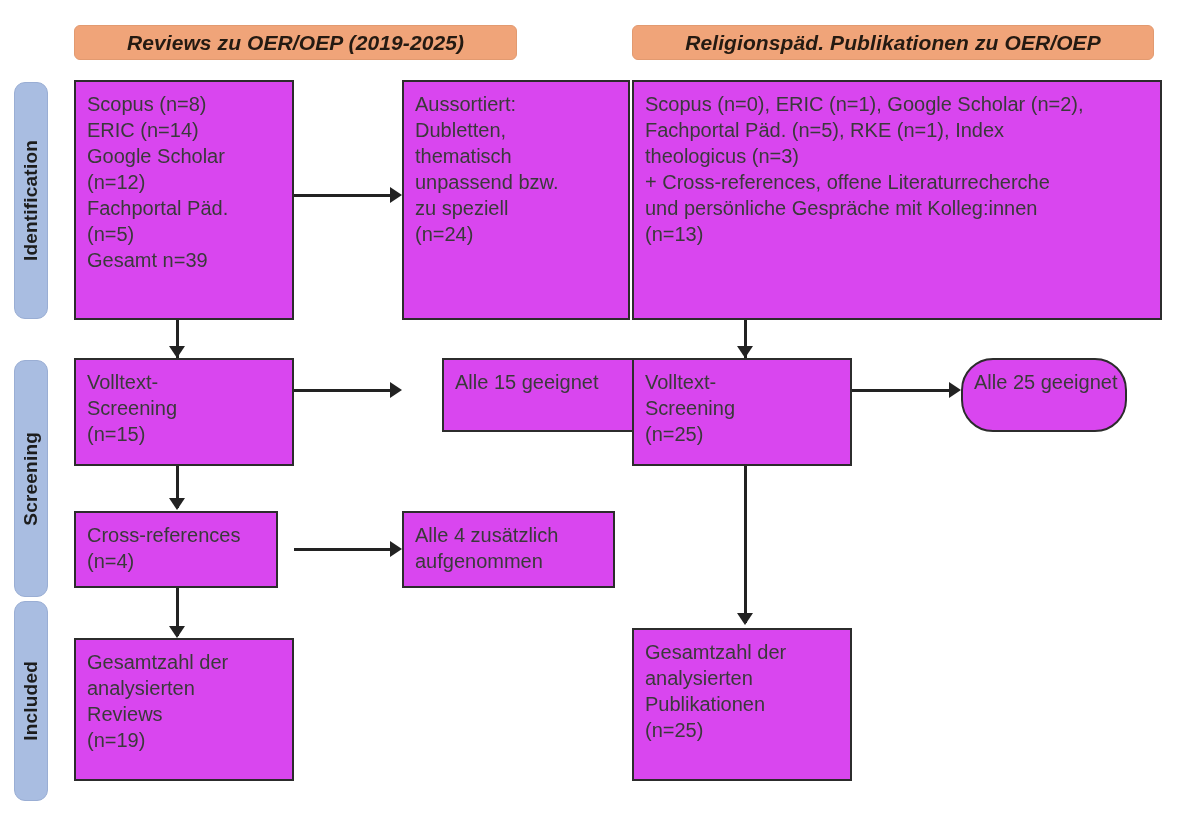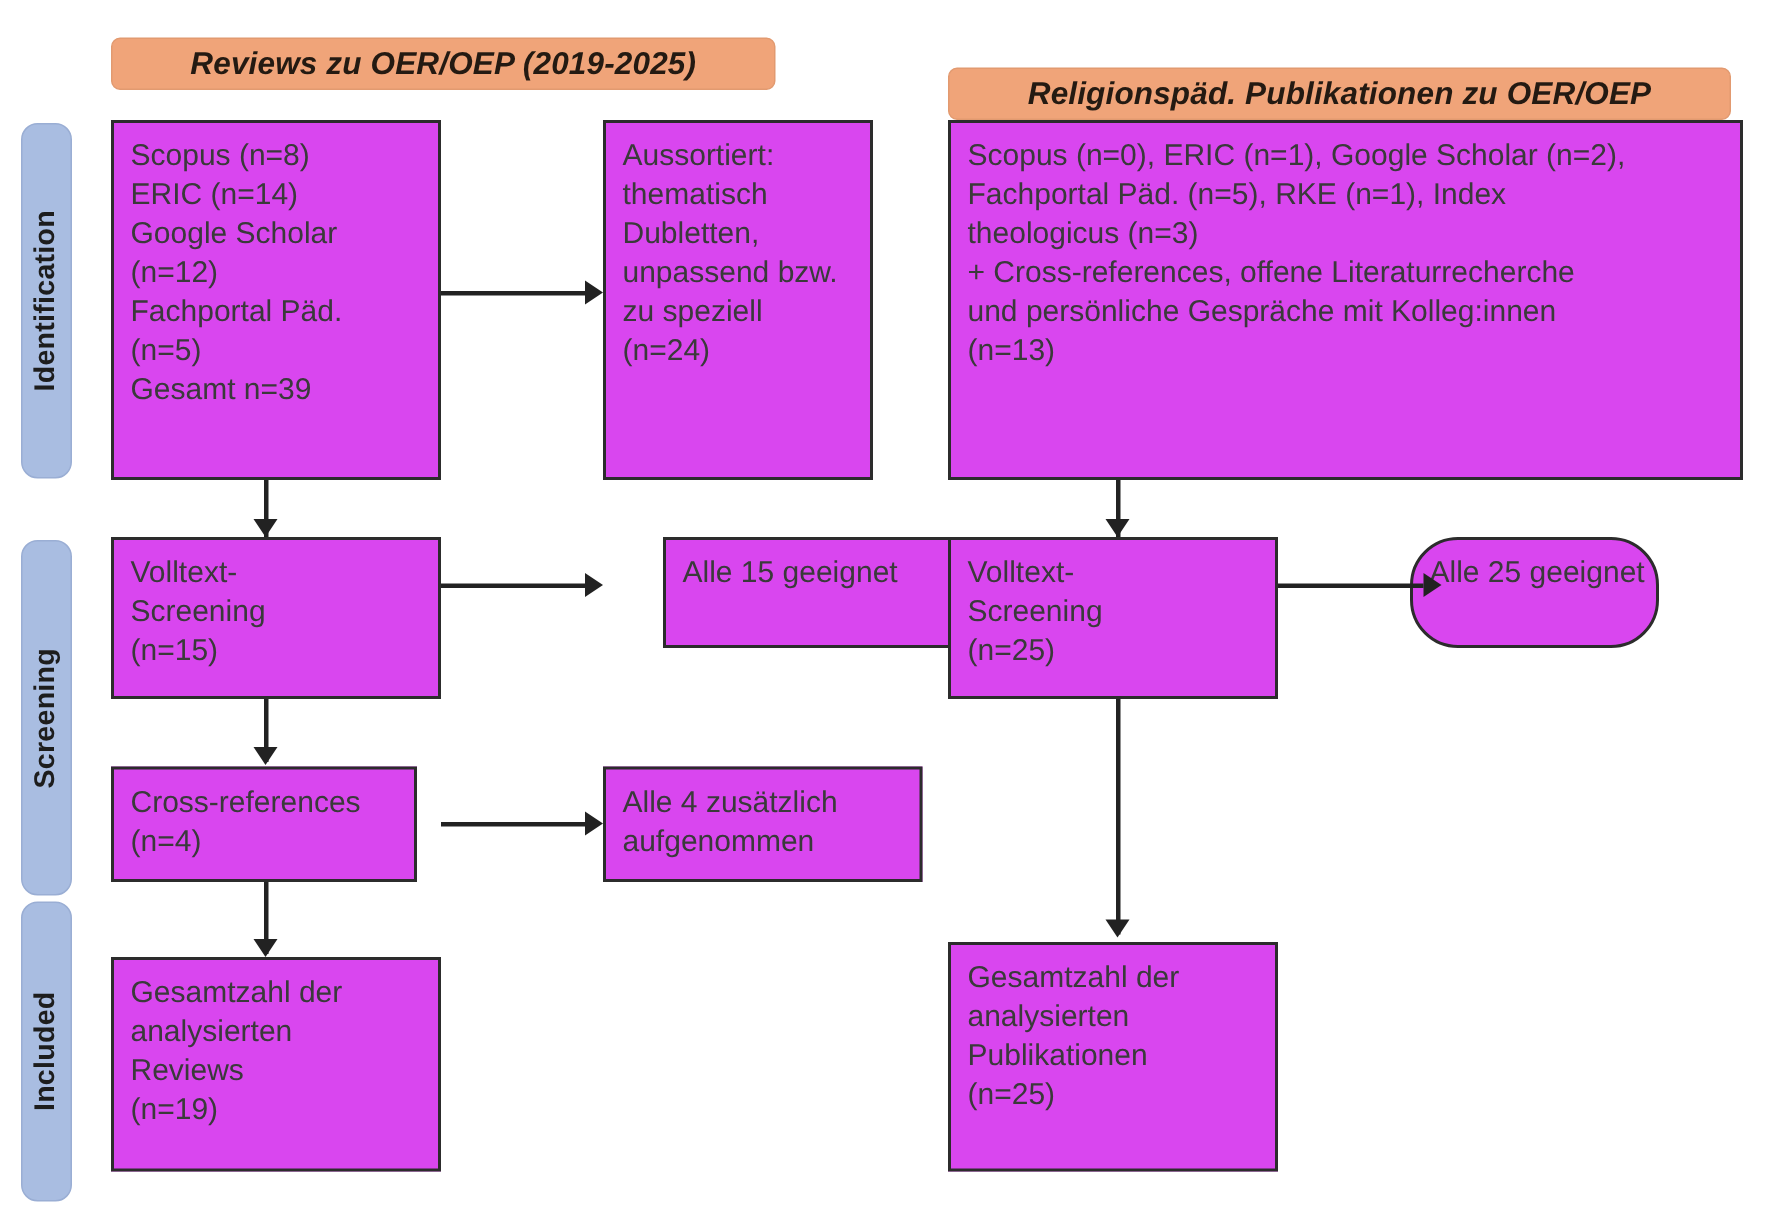--- a/index.html
+++ b/index.html
@@ -101,38 +101,38 @@
   </div>
 
   <div class="stage-pill" style="left:14px;top:601px;width:34px;height:200px;">
     <span class="stage-label">Included</span>
   </div>
 
   <div class="col-header" style="left:74px;top:25px;width:443px;height:35px;">
     <span>Reviews zu OER/OEP (2019-2025)</span>
   </div>
 
-  <div class="col-header" style="left:632px;top:25px;width:522px;height:35px;margin-top:20px;">
+  <div class="col-header" style="left:632px;top:25px;width:522px;height:35px;">
     <span>Religionspäd. Publikationen zu OER/OEP</span>
   </div>
 
   <div class="node" style="left:74px;top:80px;width:220px;height:240px;">
     <span class="line">Scopus (n=8)</span>
     <span class="line">ERIC (n=14)</span>
     <span class="line">Google Scholar</span>
     <span class="line">(n=12)</span>
     <span class="line">Fachportal Päd.</span>
     <span class="line">(n=5)</span>
     <span class="line">Gesamt n=39</span>
   </div>
 
-  <div class="node" style="left:402px;top:80px;width:180px;height:240px;">
+  <div class="node" style="left:402px;top:80px;width:228px;height:240px;">
     <span class="line">Aussortiert:</span>
+    <span class="line">Dubletten,</span>
     <span class="line">thematisch</span>
-    <span class="line">Dubletten,</span>
     <span class="line">unpassend bzw.</span>
     <span class="line">zu speziell</span>
     <span class="line">(n=24)</span>
   </div>
 
   <div class="hline" style="left:294px;top:194px;width:96px;"></div>
   <div class="arrow-right" style="left:390px;top:187px;"></div>
 
   <div class="vline" style="left:176px;top:320px;height:38px;"></div>
   <div class="arrow-down" style="left:169px;top:346px;"></div>
@@ -187,21 +187,21 @@
 
   <div class="vline" style="left:744px;top:320px;height:38px;"></div>
   <div class="arrow-down" style="left:737px;top:346px;"></div>
 
   <div class="node" style="left:632px;top:358px;width:220px;height:108px;">
     <span class="line">Volltext-</span>
     <span class="line">Screening</span>
     <span class="line">(n=25)</span>
   </div>
 
-  <div class="node" style="left:940px;top:358px;width:166px;height:74px;border-radius:32px;">
+  <div class="node" style="left:961px;top:358px;width:166px;height:74px;border-radius:32px;">
     <span class="line">Alle 25 geeignet</span>
   </div>
 
   <div class="hline" style="left:852px;top:389px;width:97px;"></div>
   <div class="arrow-right" style="left:949px;top:382px;"></div>
 
   <div class="vline" style="left:744px;top:466px;height:157px;"></div>
   <div class="arrow-down" style="left:737px;top:613px;"></div>
 
   <div class="node" style="left:632px;top:628px;width:220px;height:153px;">

